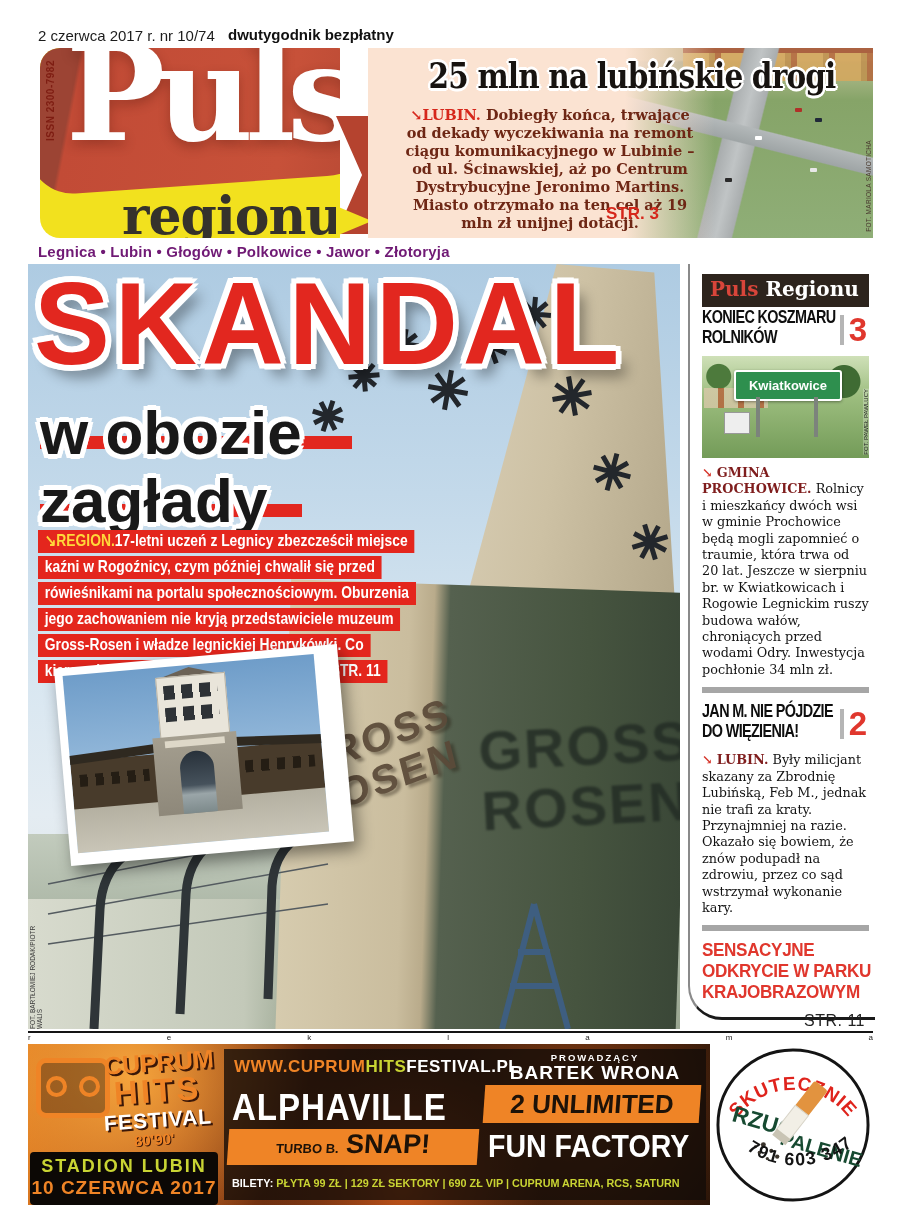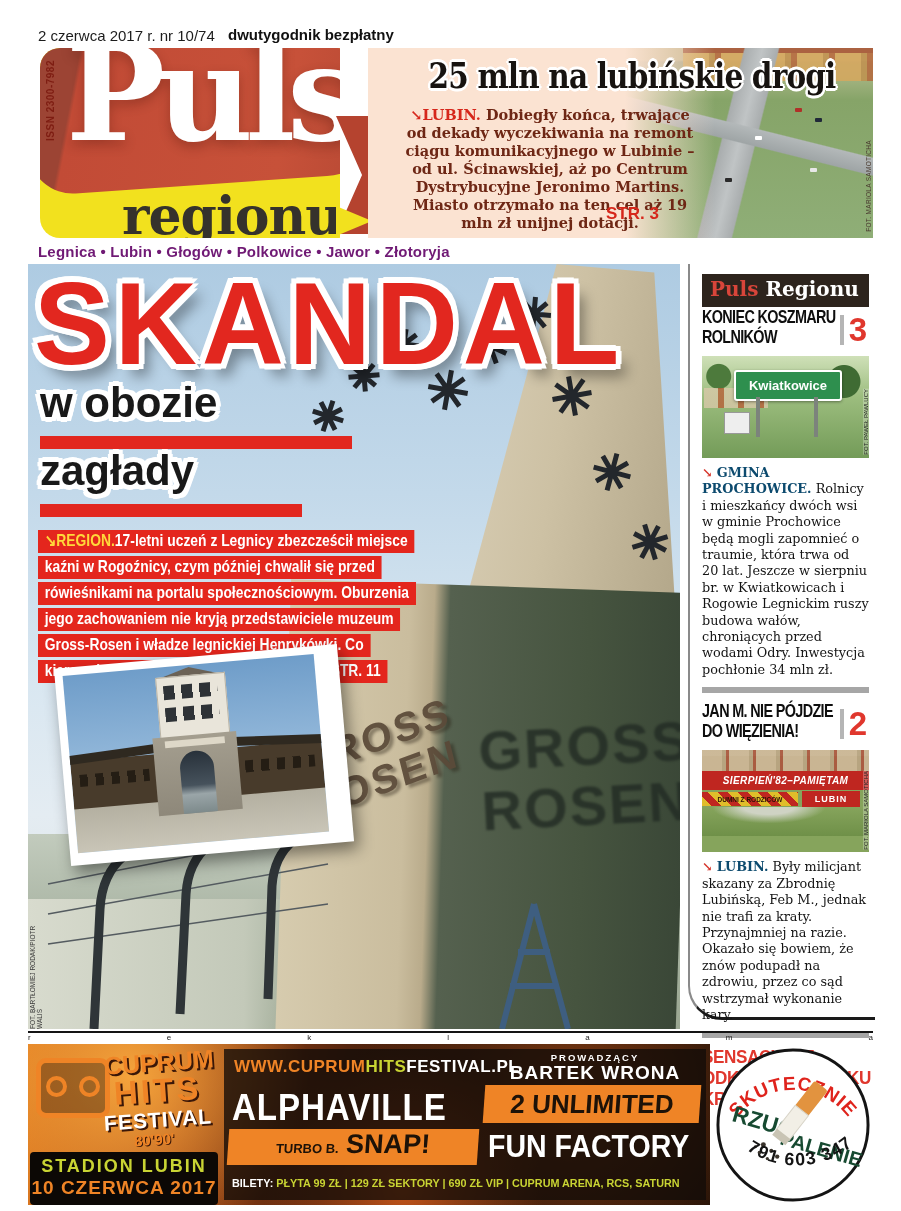--- a/index.html
+++ b/index.html
@@ -74,23 +74,23 @@
   .gr-dark{position:absolute;left:452px;top:452px;transform:rotate(-3deg);font-weight:bold;
       color:#222b24;opacity:.8;font-size:56px;line-height:60px;letter-spacing:2px;filter:blur(1px);}
   .ph-svg{position:absolute;inset:0;}
 
   .skandal{position:absolute;left:6px;top:2px;z-index:3;font-weight:bold;font-size:116px;line-height:1;
       letter-spacing:5px;color:#e2271f;transform:scaleX(.98);transform-origin:left top;white-space:nowrap;
       text-shadow:-5px -5px 0 #fff,5px -5px 0 #fff,-5px 5px 0 #fff,5px 5px 0 #fff,-6px 0 0 #fff,6px 0 0 #fff,0 -6px 0 #fff,0 6px 0 #fff,10px 12px 14px rgba(0,0,0,.4);}
   .redbar{position:absolute;height:13px;background:#e2271f;z-index:3;}
   .bar1{left:12px;top:172px;width:312px;}
   .bar2{left:12px;top:240px;width:262px;}
-  .subhead{position:absolute;z-index:4;font-weight:bold;font-size:42px;line-height:1;color:#191919;
+  .subhead{position:absolute;z-index:4;font-weight:bold;font-size:62px;line-height:1;color:#191919;
       white-space:nowrap;
-      text-shadow:-4px -4px 0 #fff,4px -4px 0 #fff,-4px 4px 0 #fff,4px 4px 0 #fff,-5px 0 0 #fff,5px 0 0 #fff,0 -5px 0 #fff,0 5px 0 #fff;}
+      text-shadow:-4px -4px 0 #fff,4px -4px 0 #fff,-4px 4px 0 #fff,4px 4px 0 #fff,-5px 0 0 #fff,5px 0 0 #fff,0 -5px 0 #fff,0 5px 0 #fff;margin-top:20px;}
   .sub1{left:12px;top:118px;} .sub2{left:12px;top:186px;}
 
   .redbox{position:absolute;left:10px;top:266px;z-index:5;width:448px;transform:scaleX(.84);
       transform-origin:left top;font-weight:bold;font-size:16.5px;color:#fff;}
   .rline{display:table;background:#e4261d;padding:1px 8px 3px;margin-bottom:3px;white-space:nowrap;}
   .rline-last{display:flex;justify-content:space-between;width:416px;background:#e4261d;
       padding:1px 8px 3px;box-sizing:border-box;}
   .rkick{color:#ffd83a;}
 
   .gate{position:absolute;left:34px;top:392px;z-index:6;width:268px;background:#fff;
@@ -142,21 +142,21 @@
   .kw-sign{position:absolute;left:32px;top:14px;width:104px;height:27px;background:#2e8f4e;
       border:2px solid #fff;border-radius:3px;color:#fff;font-weight:bold;font-size:13px;
       display:flex;align-items:center;justify-content:center;box-shadow:0 1px 3px rgba(0,0,0,.4);}
   .kw-post{position:absolute;width:4px;height:40px;background:#7c837c;top:41px;}
   .kw-p1{left:54px;} .kw-p2{left:112px;}
   .kw-small{position:absolute;left:22px;top:56px;width:24px;height:20px;background:#eee;border:1px solid #999;}
   .sb-credit{position:absolute;right:0;bottom:3px;writing-mode:vertical-rl;transform:rotate(180deg);
       font-size:6px;color:#222;background:rgba(255,255,255,.25);}
   .sb-body{margin-top:7px;font-family:"DejaVu Serif",serif;font-size:12.8px;line-height:16.4px;
       color:#141414;}
-  .sb-kick{font-weight:bold;color:#0c4a6e;}
+  .sb-kick{font-weight:bold;color:#7f1d1d;}
   .sb-arrow{font-weight:bold;color:#d6362c;}
   .sb-div{height:6px;background:#a6a6a6;margin:9px 0 8px;}
   .ph2{background:linear-gradient(180deg,#d8cdb8 0 6px,#b7a480 6px 22px,#86a45c 22px 100%);}
   .bn-bldg{position:absolute;left:0;top:0;width:100%;height:22px;opacity:.9;
       background:repeating-linear-gradient(90deg,#cbb795 0 20px,#b7a480 20px 24px,#a8543a 24px 27px);}
   .bn1{position:absolute;left:0;top:21px;width:100%;height:19px;background:#bf2620;color:#fff;
       font-style:italic;font-weight:bold;font-size:10px;display:flex;align-items:center;
       justify-content:center;white-space:nowrap;letter-spacing:.4px;}
   .bn2{position:absolute;left:0;top:42px;width:96px;height:14px;color:#2e1206;font-weight:bold;
       font-size:6.5px;display:flex;align-items:center;justify-content:center;white-space:nowrap;
@@ -401,28 +401,20 @@
     <div class="sb-hrow">
       <div class="sb-title">
         <div>JAN M. NIE PÓJDZIE</div>
         <div>DO WIĘZIENIA!</div>
       </div>
       <div class="sb-num">
         <div class="sb-num-bar"></div>
         <div class="sb-num-val">2</div>
       </div>
     </div>
-    <div class="sb-photo ph2">
-      <div class="bn-bldg"></div>
-      <div class="bn1">SIERPIEŃ'82–PAMIĘTAM</div>
-      <div class="bn2">DUMNI Z RODZICÓW</div>
-      <div class="bn-lubin">LUBIN</div>
-      <div class="bn-grass"></div>
-      <div class="sb-credit">FOT. MARIOLA SAMOTICHA</div>
-    </div>
     <div class="sb-body">
       <span class="sb-arrow">↘</span>
       <span class="sb-kick">LUBIN.</span>
       <span>Były milicjant skazany za Zbrodnię Lubińską, Feb M., jednak nie trafi za kraty. Przynajmniej na razie. Okazało się bowiem, że znów podupadł na zdrowiu, przez co sąd wstrzymał wykonanie kary.</span>
     </div>
 
     <div class="sb-div"></div>
 
     <div class="sb-h3">
       <div>SENSACYJNE</div>

